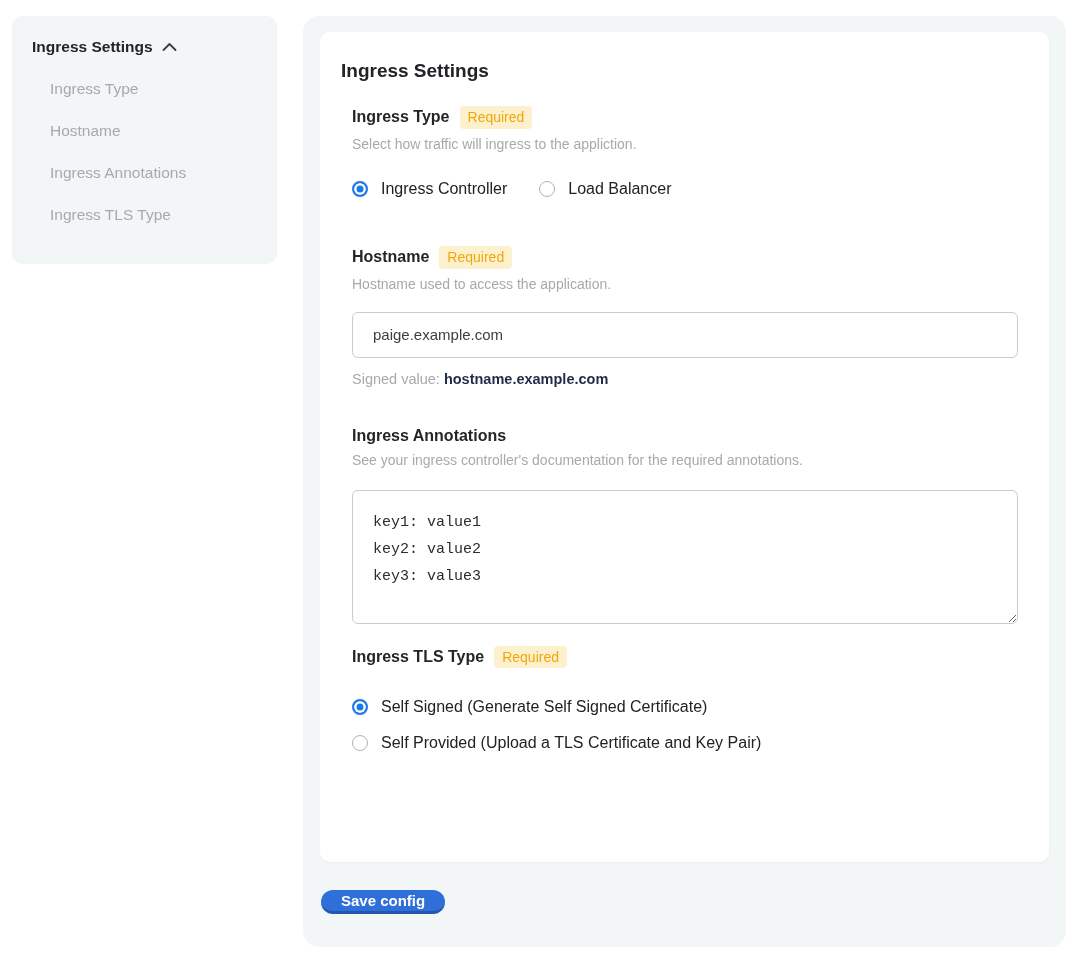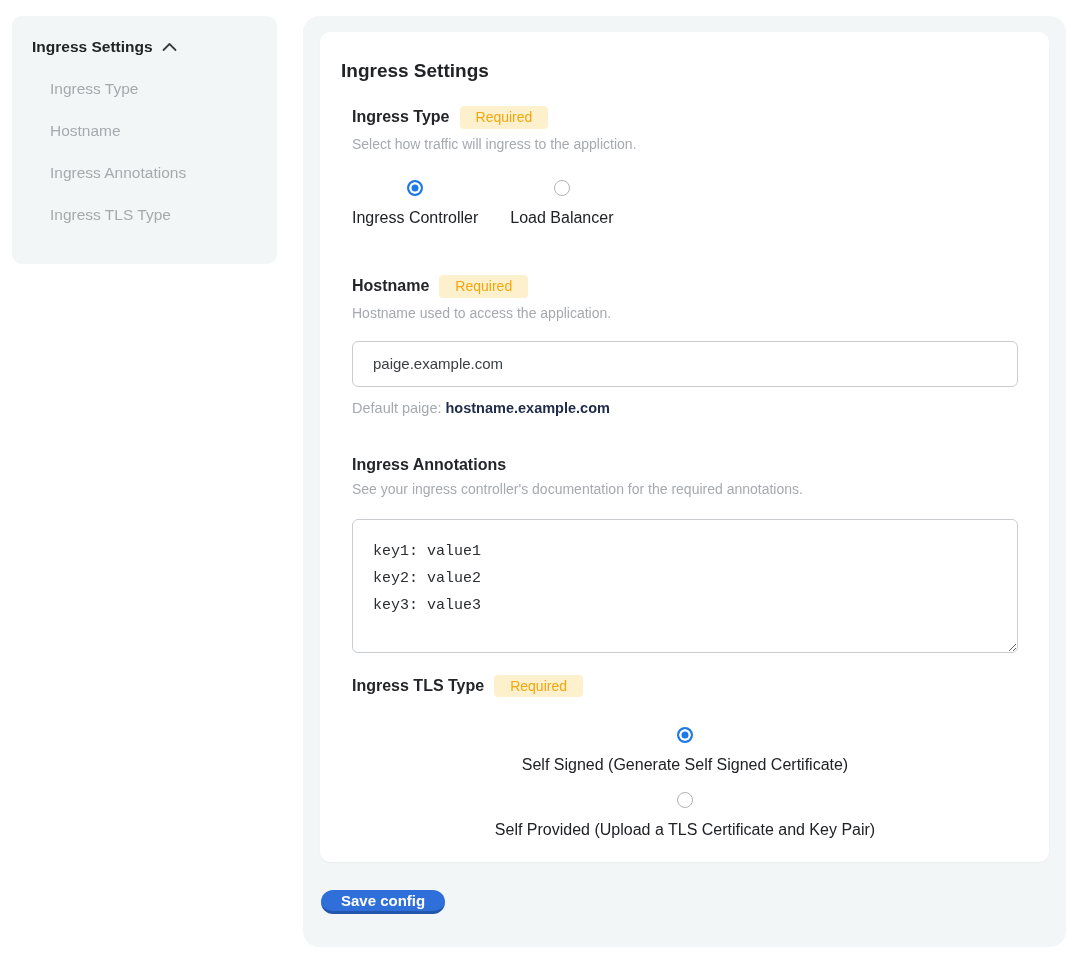--- a/index.html
+++ b/index.html
@@ -49,37 +49,37 @@
     overflow:hidden;
   }
   .card-title{margin:0 0 24px 0;font-size:19px;font-weight:bold;color:#212326;}
   .card-subtitle{margin:0 0 32px 0;font-size:14px;color:var(--text-gray);}
 
   .section{margin-left:11px;}
   .label-row{display:flex;align-items:center;gap:10px;margin:0 0 7px 0;}
   .field-label{font-size:16px;font-weight:bold;color:#232528;}
   .badge{
     background:var(--badge-bg);color:var(--badge-text);
-    font-size:14px;padding:3px 16px;border-radius:4px;line-height:1.2;
+    font-size:14px;padding:3px 8px;border-radius:4px;line-height:1.2;
   }
   .field-desc{margin:0;font-size:14px;color:var(--text-gray);}
 
   
   .radio{
     -webkit-appearance:none;appearance:none;margin:0;flex:0 0 auto;
     width:16px;height:16px;border-radius:50%;
     border:1.5px solid #b0b4b8;background:#fff;cursor:pointer;
   }
   .radio:checked{
     border:2px solid var(--accent-blue);background:var(--accent-blue);
     box-shadow:inset 0 0 0 2.5px #fff;
   }
   .radio-option{
     display:flex;align-items:center;gap:13px;cursor:pointer;
-    font-size:16px;color:#202226;flex-direction:column;
+    font-size:16px;color:#202226;
   }
   .radio-row{display:flex;align-items:center;gap:32px;margin-top:28px;}
   .radio-stack{display:flex;flex-direction:column;gap:18px;margin-top:30px;}
 
   
   .section-ingress-type{margin-bottom:48px;}
   .section-hostname{margin-bottom:40px;}
   .section-annotations{margin-bottom:22px;}
 
   .text-input{
@@ -151,21 +151,21 @@
     </div>
 
     <div class="section section-hostname">
       <div class="label-row">
         <span class="field-label">Hostname</span>
         <span class="badge">Required</span>
       </div>
       <p class="field-desc">Hostname used to access the application.</p>
       <input class="text-input" type="text" value="paige.example.com" style="">
       <p class="default-hint">
-        <span>Default paige:</span>
+        <span>Signed value:</span>
         <b>hostname.example.com</b>
       </p>
     </div>
 
     <div class="section section-annotations">
       <div class="label-row">
         <span class="field-label">Ingress Annotations</span>
       </div>
       <p class="field-desc">See your ingress controller's documentation for the required annotations.</p>
       <textarea class="annotations-textarea" spellcheck="false" style="">key1: value1

